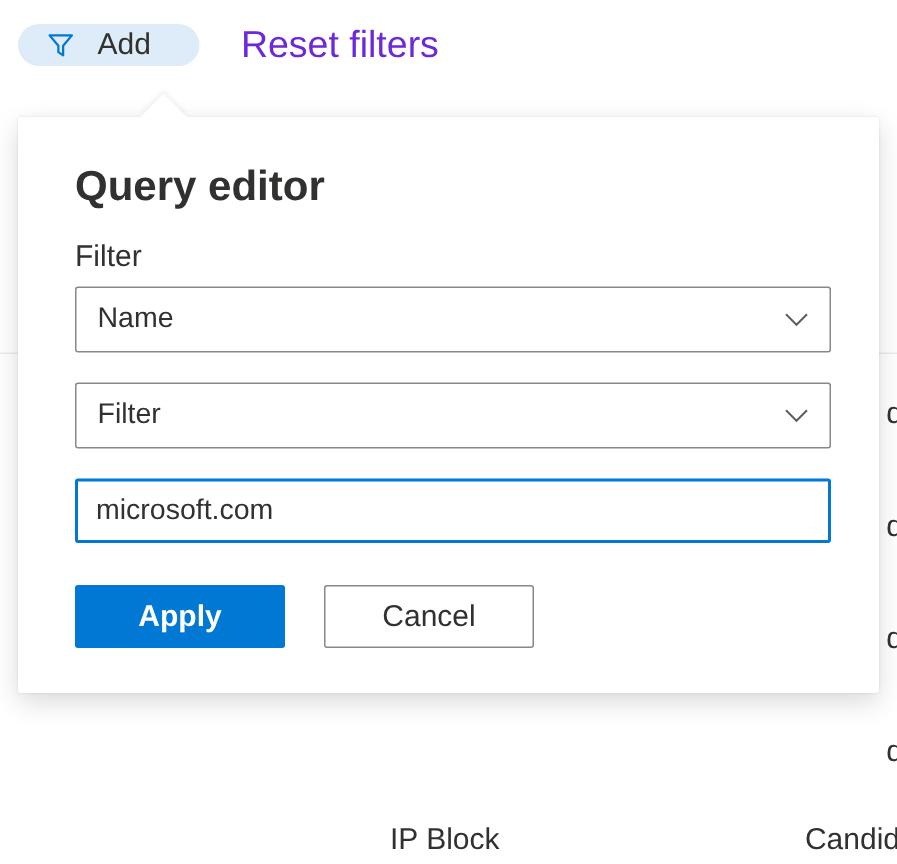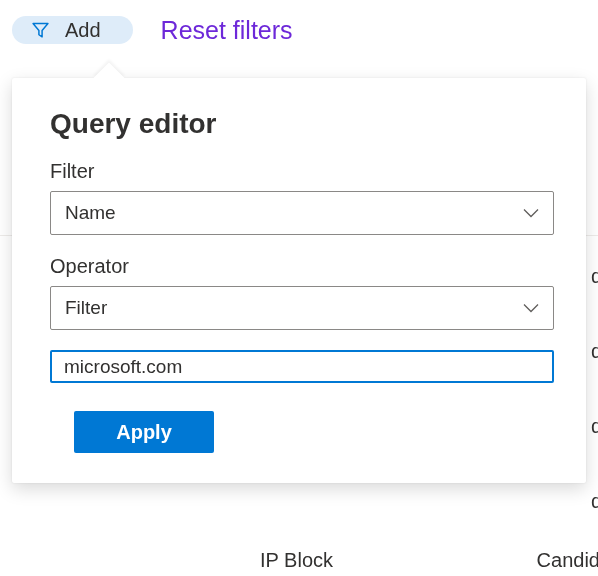--- a/index.html
+++ b/index.html
@@ -100,34 +100,33 @@
     }
     .select-box .value {
       font-size: 19px;
       color: #323130;
     }
     .chevron {
       display: inline-flex;
     }
     .text-input {
       width: 100%;
-      height: 33px;
+      height: 43px;
       border: 2px solid #0078d4;
       border-radius: 2px;
       padding: 0 12px;
       font-size: 19px;
       color: #323130;
       outline: none;
       font-family: inherit;
     }
     .button-row {
       display: flex;
       gap: 26px;
       margin-top: 28px;
-      margin-left: 24px;
     }
     .btn {
       height: 42px;
       font-size: 20px;
       padding: 0 22px;
       border-radius: 2px;
       cursor: pointer;
       min-width: 140px;
       font-family: inherit;
     }
@@ -203,31 +202,31 @@
       <span class="value">Name</span>
       <span class="chevron">
         <svg width="16" height="10" viewBox="0 0 16 10" fill="none">
           <path d="M1 1.5 L8 8.5 L15 1.5" stroke="#605e5c" stroke-width="1.3" fill="none"></path>
         </svg>
       </span>
     </div>
   </div>
 
   <div class="field-group">
-    <div class="field-label">Operator</div>
     <div class="select-box">
       <span class="value">Filter</span>
       <span class="chevron">
         <svg width="16" height="10" viewBox="0 0 16 10" fill="none">
           <path d="M1 1.5 L8 8.5 L15 1.5" stroke="#605e5c" stroke-width="1.3" fill="none"></path>
         </svg>
       </span>
     </div>
   </div>
 
   <div class="field-group">
     <input type="text" class="text-input" value="microsoft.com" style="">
   </div>
 
   <div class="button-row">
     <button class="btn btn-primary">Apply</button>
+    <button class="btn btn-secondary">Cancel</button>
   </div>
 </div>
 
 </body></html>

